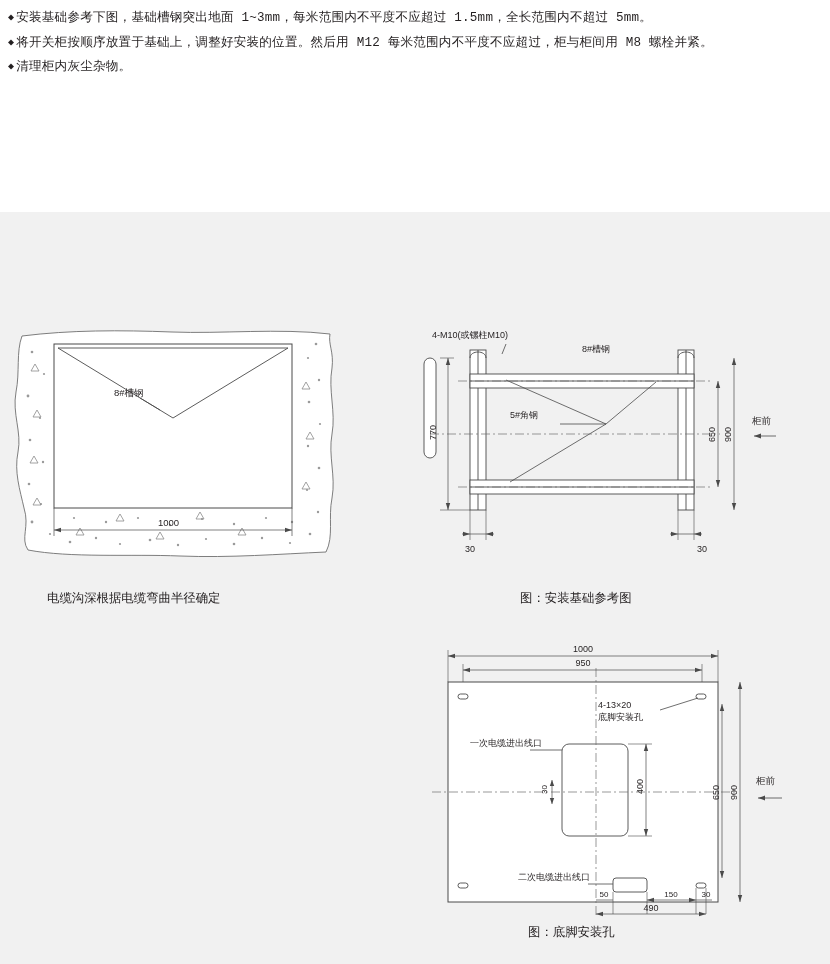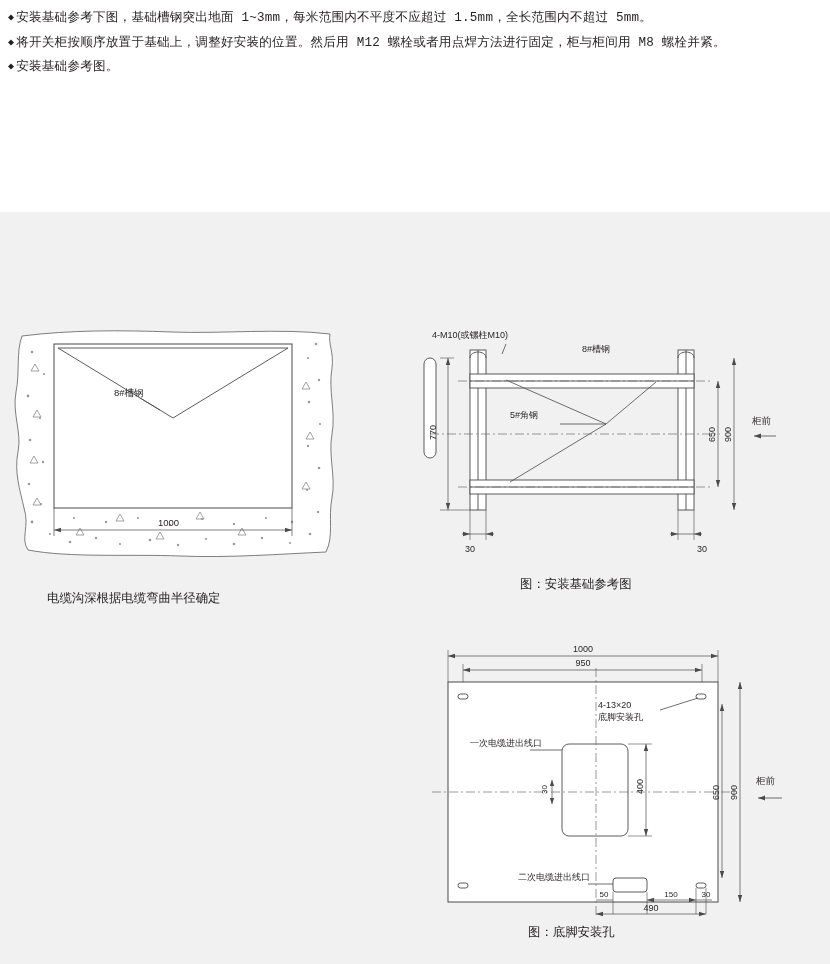--- a/index.html
+++ b/index.html
@@ -50,30 +50,30 @@
     color: #231f20;
     white-space: nowrap;
   }
 
   svg text {
     font-family: "Liberation Sans", sans-serif;
     fill: #231f20;
   }
 
   .cap1 { left: 47px;  top: 378px; }
-  .cap2 { left: 520px; top: 364px; text-align: center; }
+  .cap2 { left: 520px; top: 378px; text-align: center; }
   .cap3 { left: 528px; top: 712px; }
 </style>
 </head>
 <body>
 
 <div class="notes">
   <div class="note-line"><span class="dia">◆</span><span>安装基础参考下图，基础槽钢突出地面 1~3mm，每米范围内不平度不应超过 1.5mm，全长范围内不超过 5mm。</span></div>
-  <div class="note-line"><span class="dia">◆</span><span>将开关柜按顺序放置于基础上，调整好安装的位置。然后用 M12 螺栓或者用点焊方法进行固定，柜与柜间用 M8 螺栓并紧。</span></div>
-  <div class="note-line"><span class="dia">◆</span><span>安装基础参考图。</span></div>
+  <div class="note-line"><span class="dia">◆</span><span>将开关柜按顺序放置于基础上，调整好安装的位置。然后用 M12 每米范围内不平度不应超过，柜与柜间用 M8 螺栓并紧。</span></div>
+  <div class="note-line"><span class="dia">◆</span><span>清理柜内灰尘杂物。</span></div>
 </div>
 
 <div class="panel">
 
   <svg style="position:absolute;left:10px;top:110px;" width="340" height="260" viewBox="0 0 340 260">
 
     <path d="M12,14 C6,30 10,50 6,70 C2,92 12,110 8,130 C4,150 10,168 14,186 C20,205 10,216 18,228
              C60,236 120,232 170,234 C220,236 270,232 316,230
              C324,214 318,196 322,176 C326,154 318,134 322,112
              C326,90 318,68 322,46 C324,30 318,22 320,12

